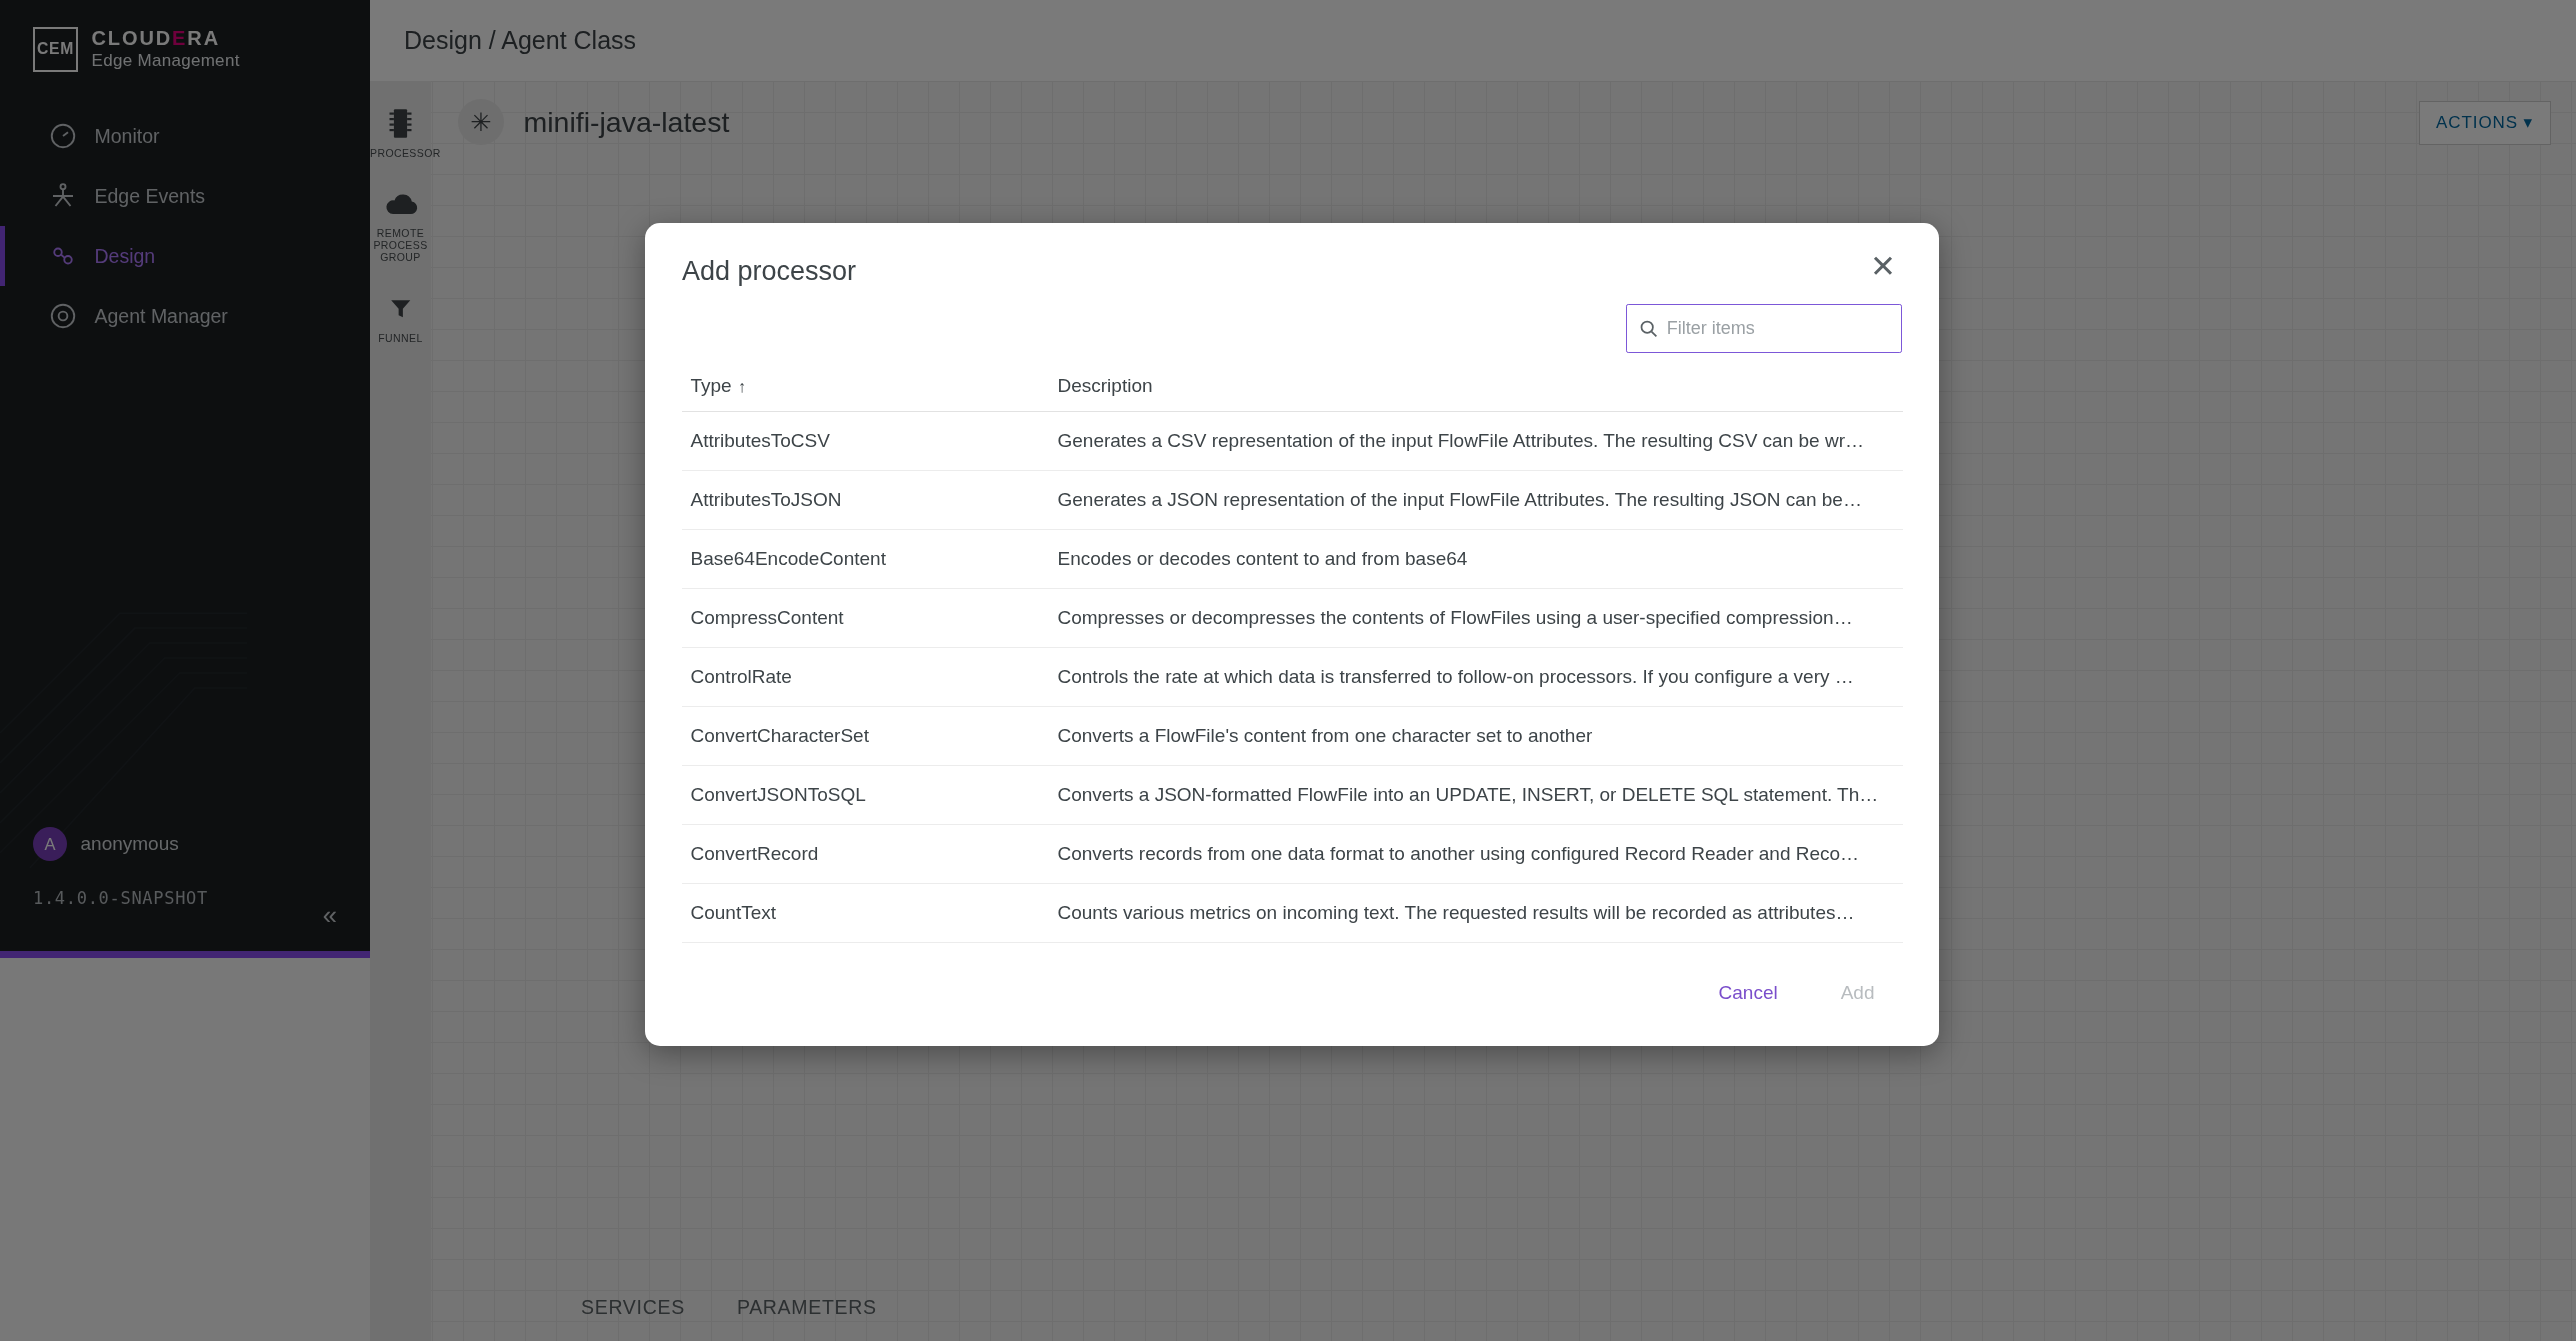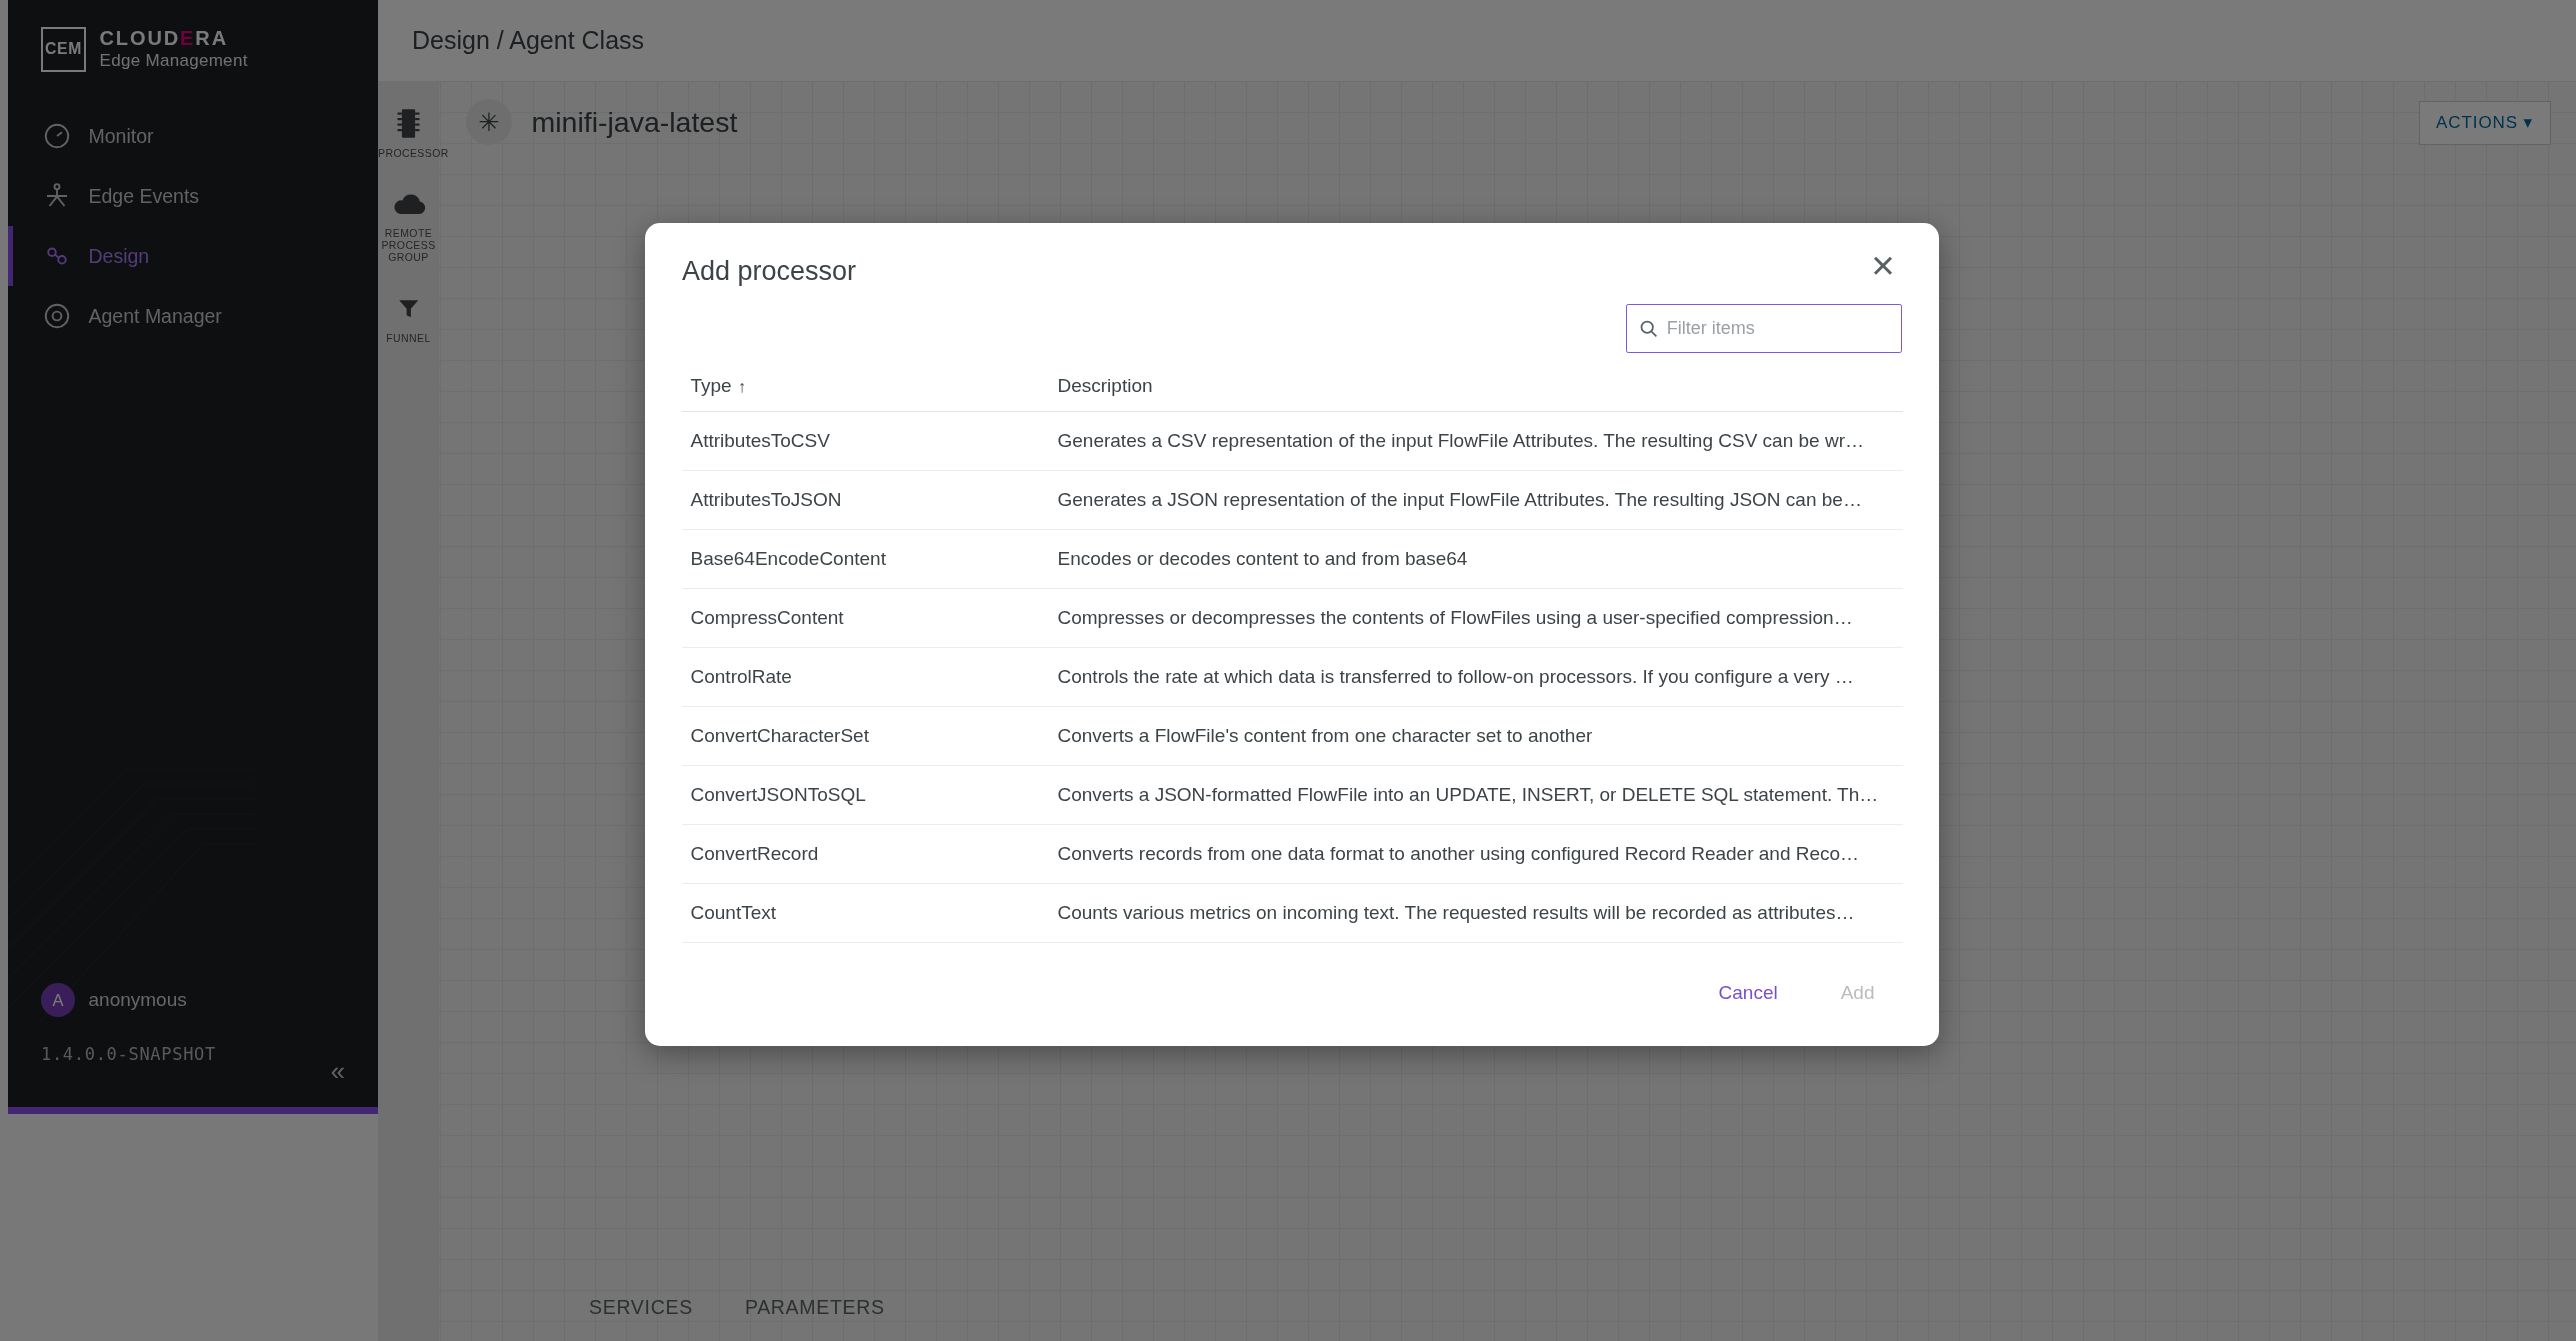--- a/index.html
+++ b/index.html
@@ -14,26 +14,25 @@
     position: relative;
     width: 2576px; height: 1342px;
     display: flex;
     background: #fafafa;
   }
 
   
   .sidebar {
     position: relative;
     width: 370px;
-    height: 1114px;
+    height: 958px;
     background: #1c2023;
     color: #cfd3d6;
     flex: 0 0 370px;
     overflow: hidden;
-    margin-left: 8px;
   }
   .sidebar .logo-wrap {
     display: flex;
     align-items: center;
     padding: 16.5px 0 0 33px;
     height: 82px;
   }
   .logo-mark {
     width: 45px; height: 45px;
     border: 2.2px solid #ffffff;
@@ -56,21 +55,21 @@
     letter-spacing: 0.3px;
     line-height: 1.3;
   }
   .nav {
     margin-top: 24px;
   }
   .nav-item {
     display: flex;
     align-items: center;
     height: 60px;
-    padding-left: 33px;
+    padding-left: 47px;
     font-size: 19.5px;
     color: #c8cdd1;
     cursor: pointer;
     position: relative;
   }
   .nav-item .nav-ico {
     width: 31px; height: 31px;
     margin-right: 16.5px;
     display: flex; align-items: center; justify-content: center;
     color: #c8cdd1;

